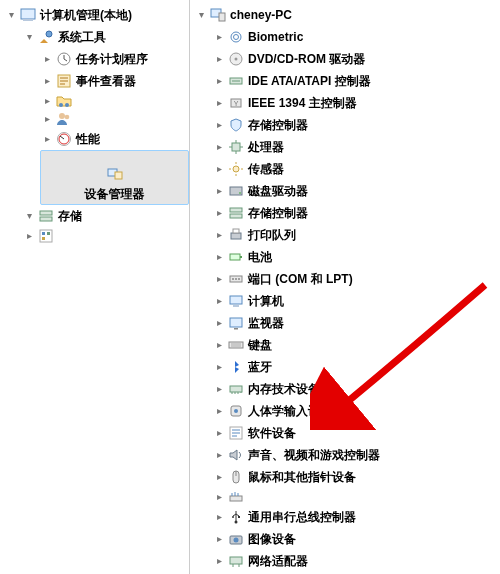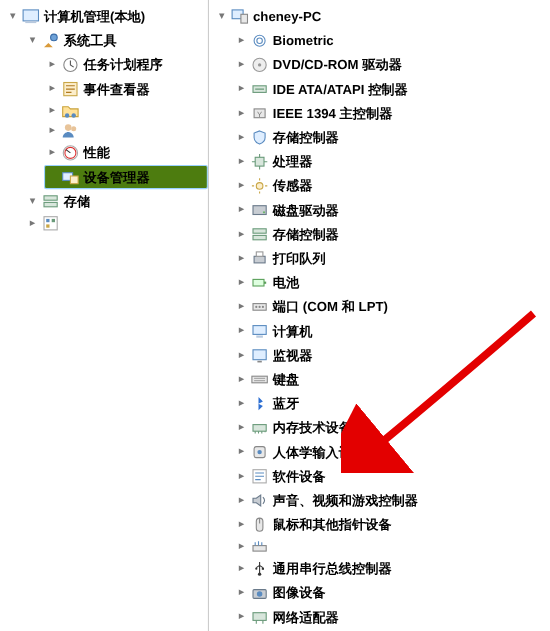--- a/index.html
+++ b/index.html
@@ -39,23 +39,24 @@
     white-space: nowrap;
   }
   .row {
     display: flex;
     align-items: center;
     gap: 3px;
     padding: 1px 2px;
     border-radius: 2px;
   }
   .row.selected {
-    background: #4d7c0f;
+    background: #e5e5e5;
     border: 1px solid #99d1ff;
     padding: 0 1px;
+    flex-direction: column;
   }
   .exp {
     display: inline-flex;
     width: 11px;
     height: 11px;
     align-items: center;
     justify-content: center;
     color: #777;
     font-size: 10px;
     cursor: pointer;

